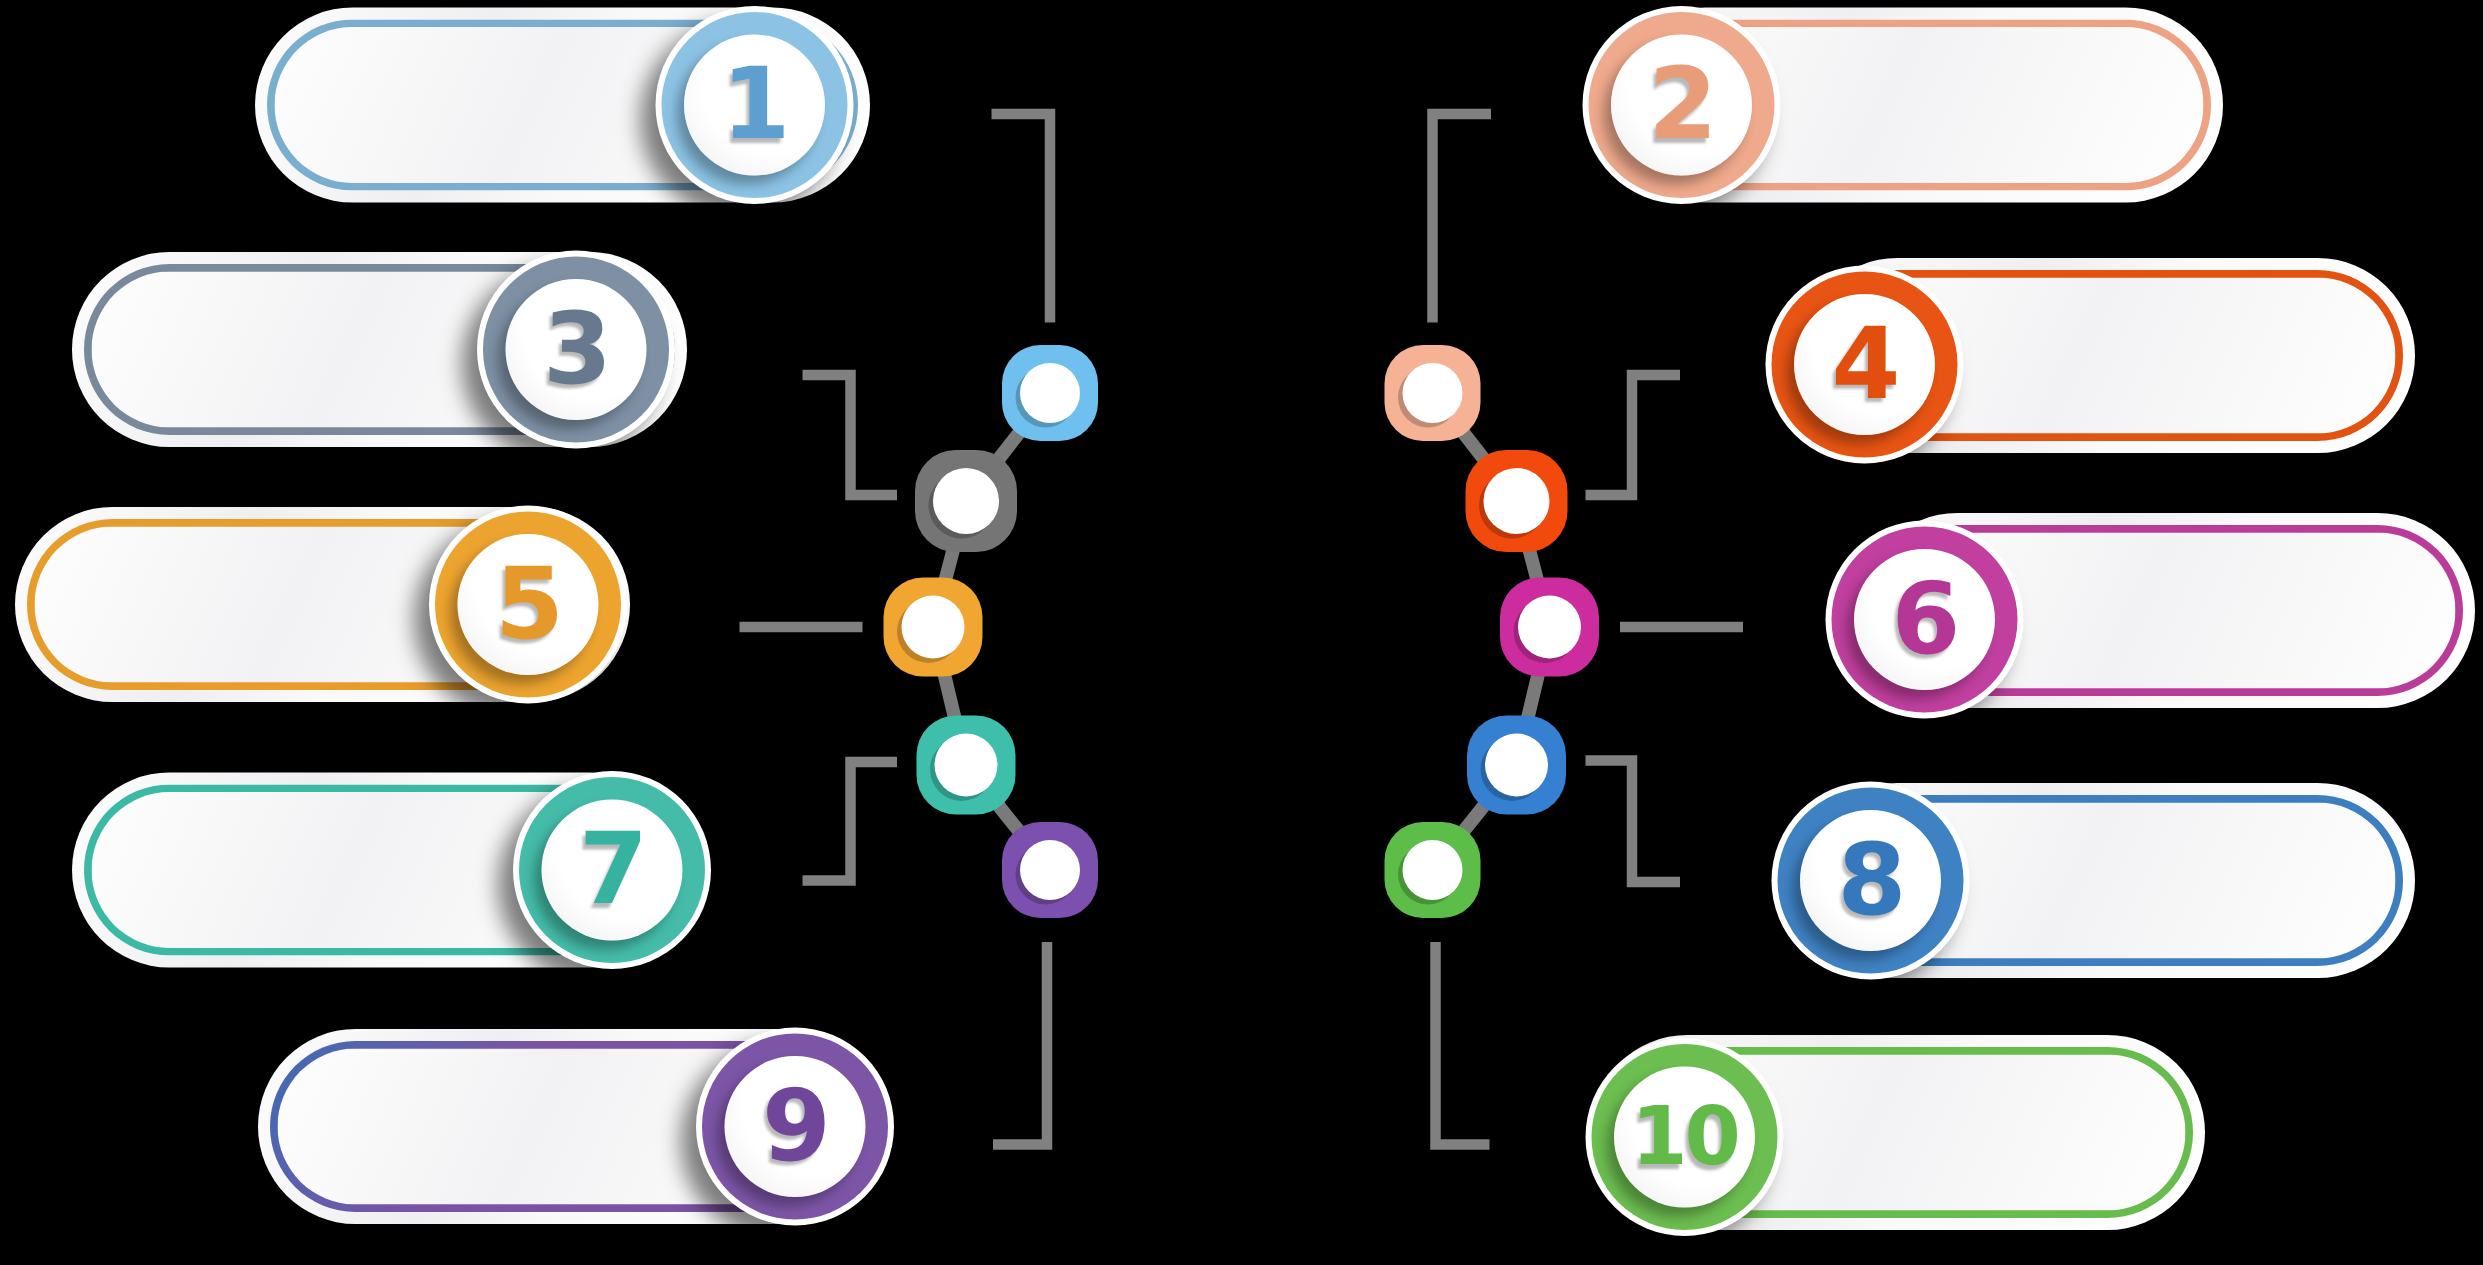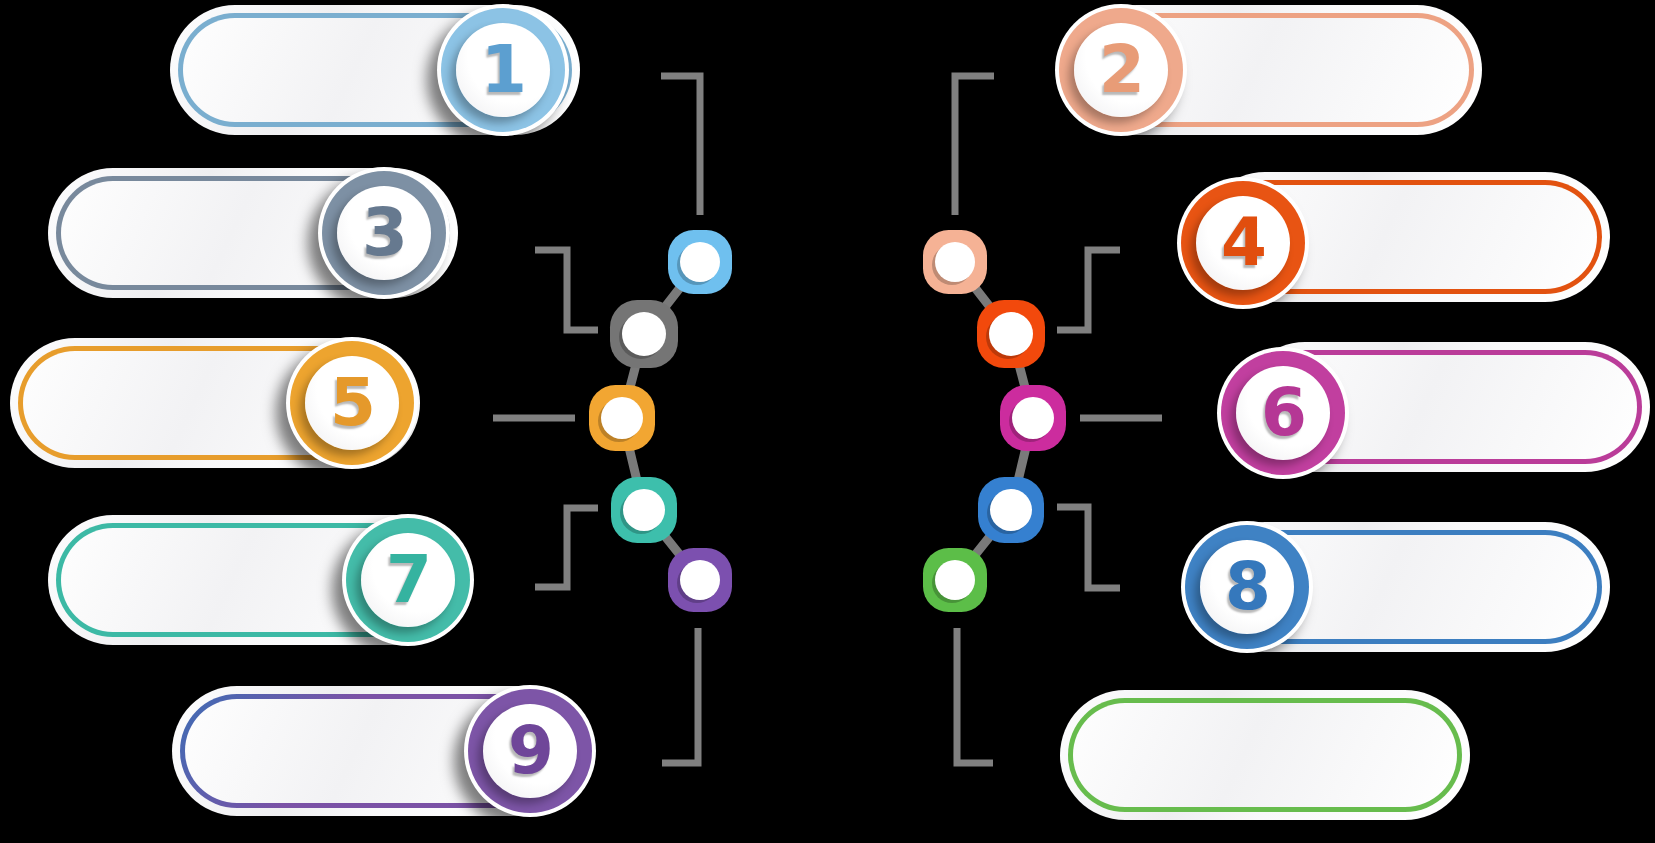--- a/index.html
+++ b/index.html
@@ -183,13 +183,20 @@
     <div class="badge" style="left: 464px; top: 685px;">
       <div class="badge-ring" style="--ring: #7D55A7;">
         <div class="badge-disc">
           <span class="badge-num n1" style="--num: #6F4699;">9</span>
         </div>
       </div>
     </div>
     <div class="pill" style="left: 1060px; top: 690px; width: 410px; height: 130px;">
       <div class="pill-stroke" style="--stroke: linear-gradient(#67BC4D,#67BC4D);"></div>
     </div>
+    <div class="badge" style="left: 1057px; top: 692px;">
+      <div class="badge-ring" style="--ring: #6CBE50;">
+        <div class="badge-disc">
+          <span class="badge-num n2" style="--num: #62BA48;">10</span>
+        </div>
+      </div>
+    </div>
   </div>
 
 </body></html>

